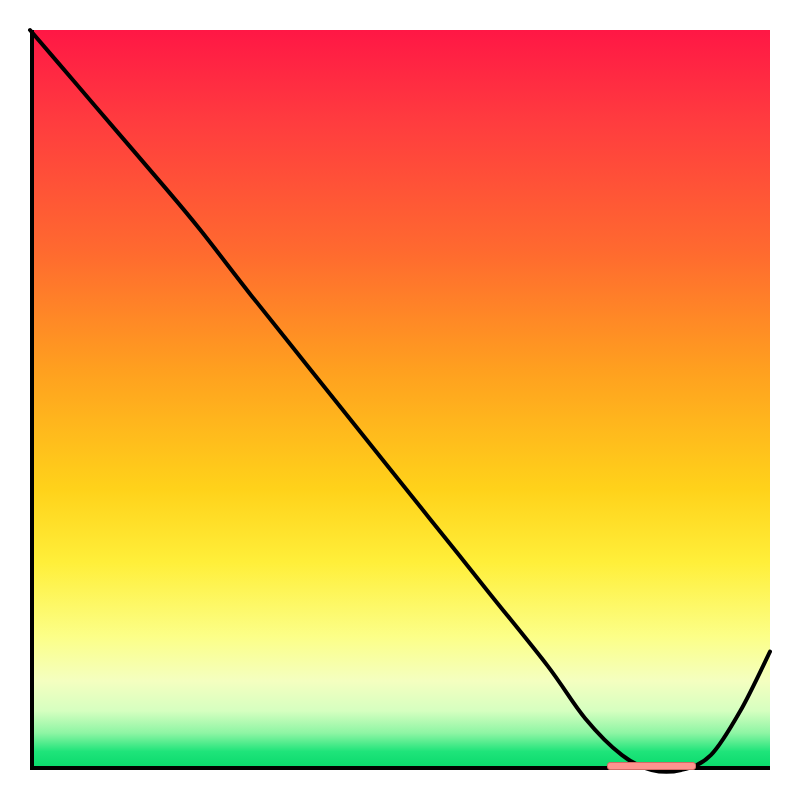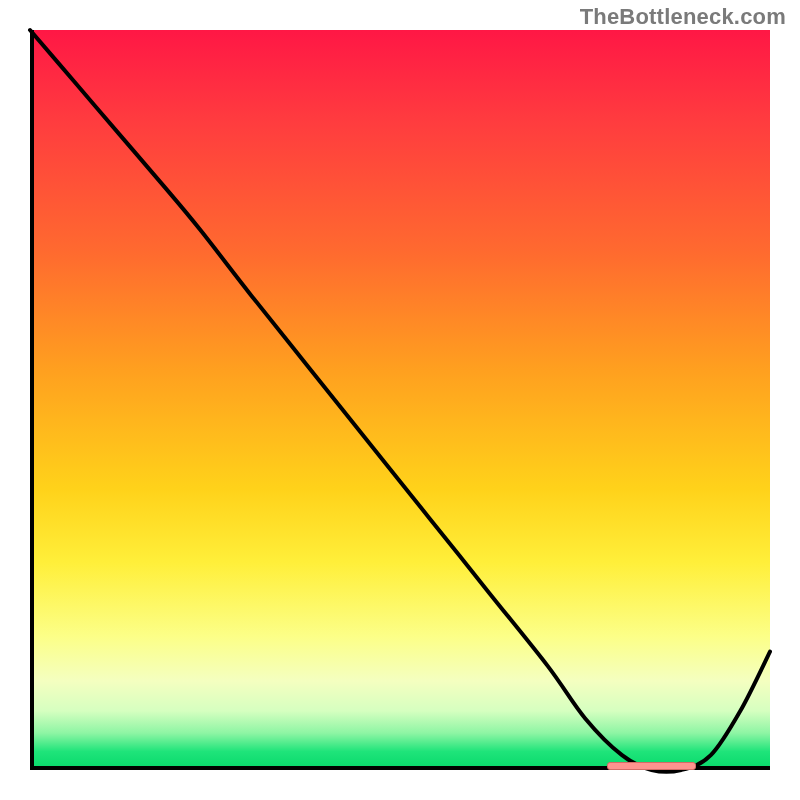--- a/index.html
+++ b/index.html
@@ -49,21 +49,20 @@
     height: 8px;
     background: #ff938f;
     border: 1px solid #d46a66;
     border-radius: 3px;
   }
 </style>
 </head>
 <body>
 
 <div class="wrap">
-  <div class="attribution">TheBottleneck.com</div>
 
   <div class="plot"></div>
 
   <div class="axis-left"></div>
   <div class="axis-bottom"></div>
 
   <svg class="curve" viewBox="0 0 740 740" preserveAspectRatio="none">
     <path id="curve-path" fill="none" stroke="#000000" stroke-width="4" stroke-linejoin="round" stroke-linecap="round" d="M 0.0 0.0 C 7.4 8.6, 29.6 34.5, 44.4 51.8 C 59.2 69.1, 74.0 86.3, 88.8 103.6 C 103.6 120.9, 119.6 139.4, 133.2 155.4 C 146.8 171.4, 155.4 181.3, 170.2 199.8 C 185.0 218.3, 203.5 243.0, 222.0 266.4 C 240.5 289.8, 261.5 315.7, 281.2 340.4 C 300.9 365.1, 320.7 389.7, 340.4 414.4 C 360.1 439.1, 379.9 463.7, 399.6 488.4 C 419.3 513.1, 439.1 537.7, 458.8 562.4 C 478.5 587.1, 502.0 615.4, 518.0 636.4 C 534.0 657.4, 542.7 673.4, 555.0 688.2 C 567.3 703.0, 580.9 716.6, 592.0 725.2 C 603.1 733.8, 611.7 737.5, 621.6 740.0 C 631.5 742.5, 641.3 742.5, 651.2 740.0 C 661.1 737.5, 670.9 735.1, 680.8 725.2 C 690.7 715.3, 700.5 698.1, 710.4 680.8 C 720.3 663.5, 735.1 631.5, 740.0 621.6"></path>
   </svg>
 

